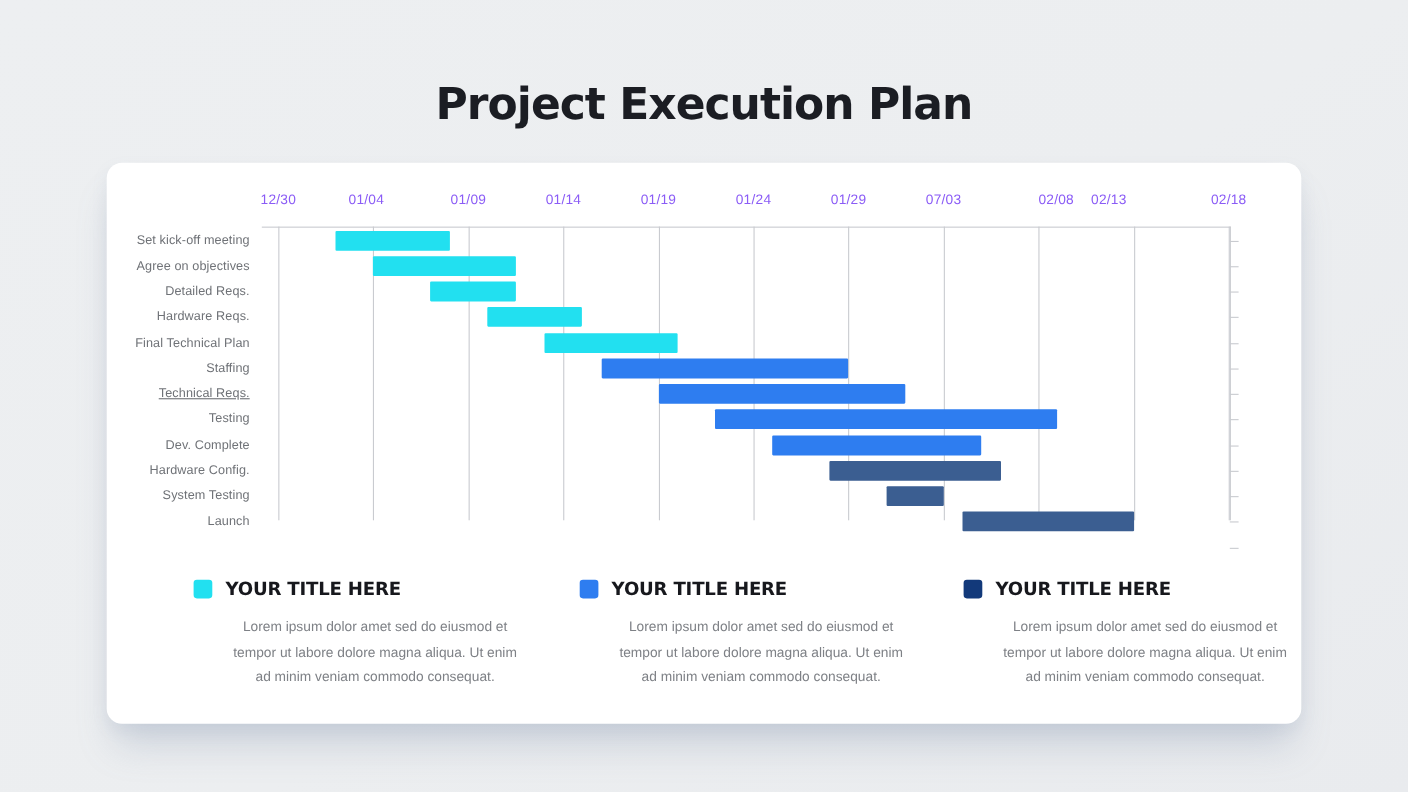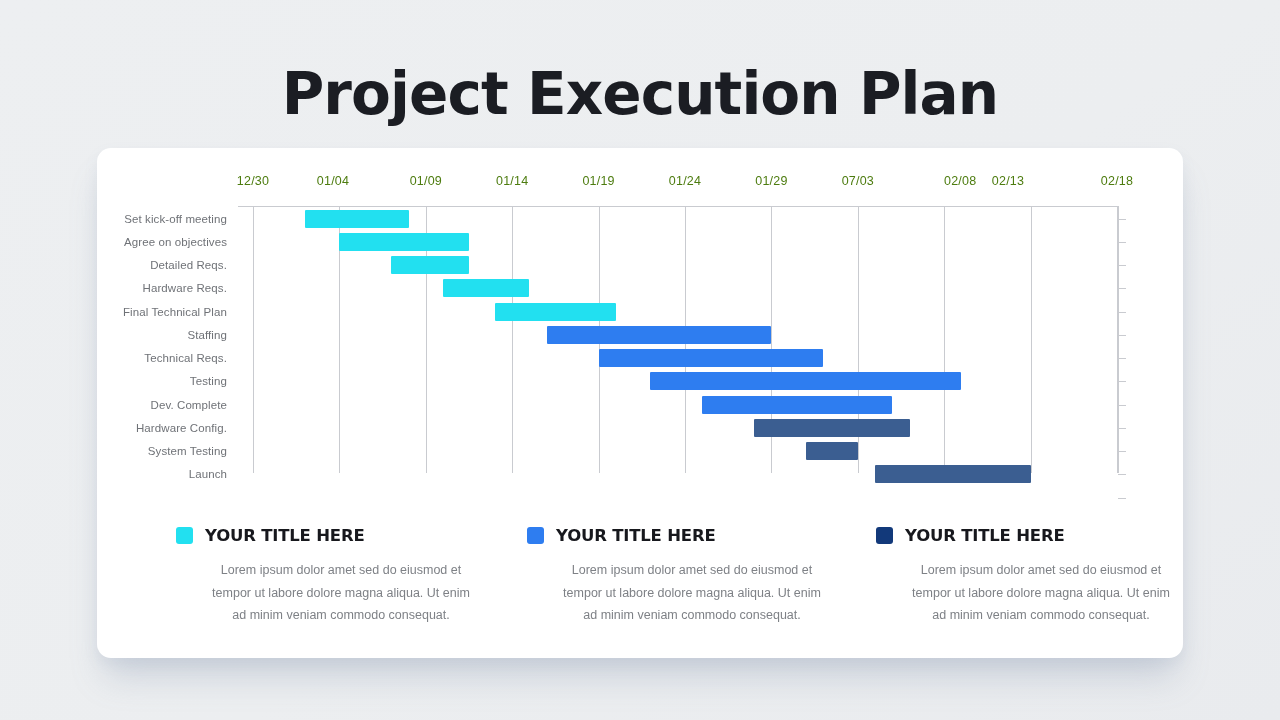--- a/index.html
+++ b/index.html
@@ -11,23 +11,23 @@
   }
   .slide {
     position: relative;
     width: 1280px; height: 720px;
     background: linear-gradient(145deg,#edeff1 0%,#eceef0 55%,#e9ebee 100%);
   }
 
   
   .title {
     position: absolute;
-    top: 60px; left: 0; width: 1280px;
+    top: 72px; left: 0; width: 1280px;
     text-align: center;
-    font-size: 58px;
+    font-size: 40px;
     font-weight: 700;
     letter-spacing: -0.9px;
     color: #1b1d23;
     font-family: "DejaVu Sans", sans-serif;
   }
 
   
   .card {
     position: absolute;
     left: 97px; top: 148px;
@@ -41,21 +41,21 @@
   
   .gantt {
     position: absolute;
     left: 0; top: 0;
     width: 1086px; height: 350px;
   }
   .axis-label {
     position: absolute;
     top: 26px;
     font-size: 12.5px;
-    color: #4d7c0f;
+    color: #8b5cf6;
     transform: translateX(-50%);
     white-space: nowrap;
     letter-spacing: .2px;
   }
   .gridline {
     position: absolute;
     top: 58px;
     width: 1px;
     height: 267px;
     background: #c9cbd0;
@@ -190,21 +190,21 @@
           <div class="right-tick" style="top: 326.375px;"></div>
           <div class="right-tick" style="top: 349.625px;"></div>
         </div>
       <div class="labels-col" id="row-labels">
           <div class="row-label" style="top: 70.625px;">Set kick-off meeting</div>
           <div class="row-label" style="top: 93.875px;">Agree on objectives</div>
           <div class="row-label" style="top: 117.125px; text-align: right;">Detailed Reqs.</div>
           <div class="row-label" style="top: 140.375px;">Hardware Reqs.</div>
           <div class="row-label" style="top: 163.625px;">Final Technical Plan</div>
           <div class="row-label" style="top: 186.875px;">Staffing</div>
-          <div class="row-label" style="top: 210.125px;">Technical Reqs.</div>
+          <div class="row-label" style="top: 210.125px; text-decoration: underline;">Technical Reqs.</div>
           <div class="row-label" style="top: 233.375px;">Testing</div>
           <div class="row-label" style="top: 256.625px;">Dev. Complete</div>
           <div class="row-label" style="top: 279.875px;">Hardware Config.</div>
           <div class="row-label" style="top: 303.125px;">System Testing</div>
           <div class="row-label" style="top: 326.375px;">Launch</div>
         </div>
       <div id="bars">
           <div class="bar" style="left: 207.84px; width: 103.68px; top: 70.625px; background: rgb(34, 224, 240);"></div>
           <div class="bar" style="left: 242.4px; width: 129.6px; top: 93.875px; background: rgb(34, 224, 240);"></div>
           <div class="bar" style="left: 294.24px; width: 77.76px; top: 117.125px; background: rgb(34, 224, 240);"></div>

